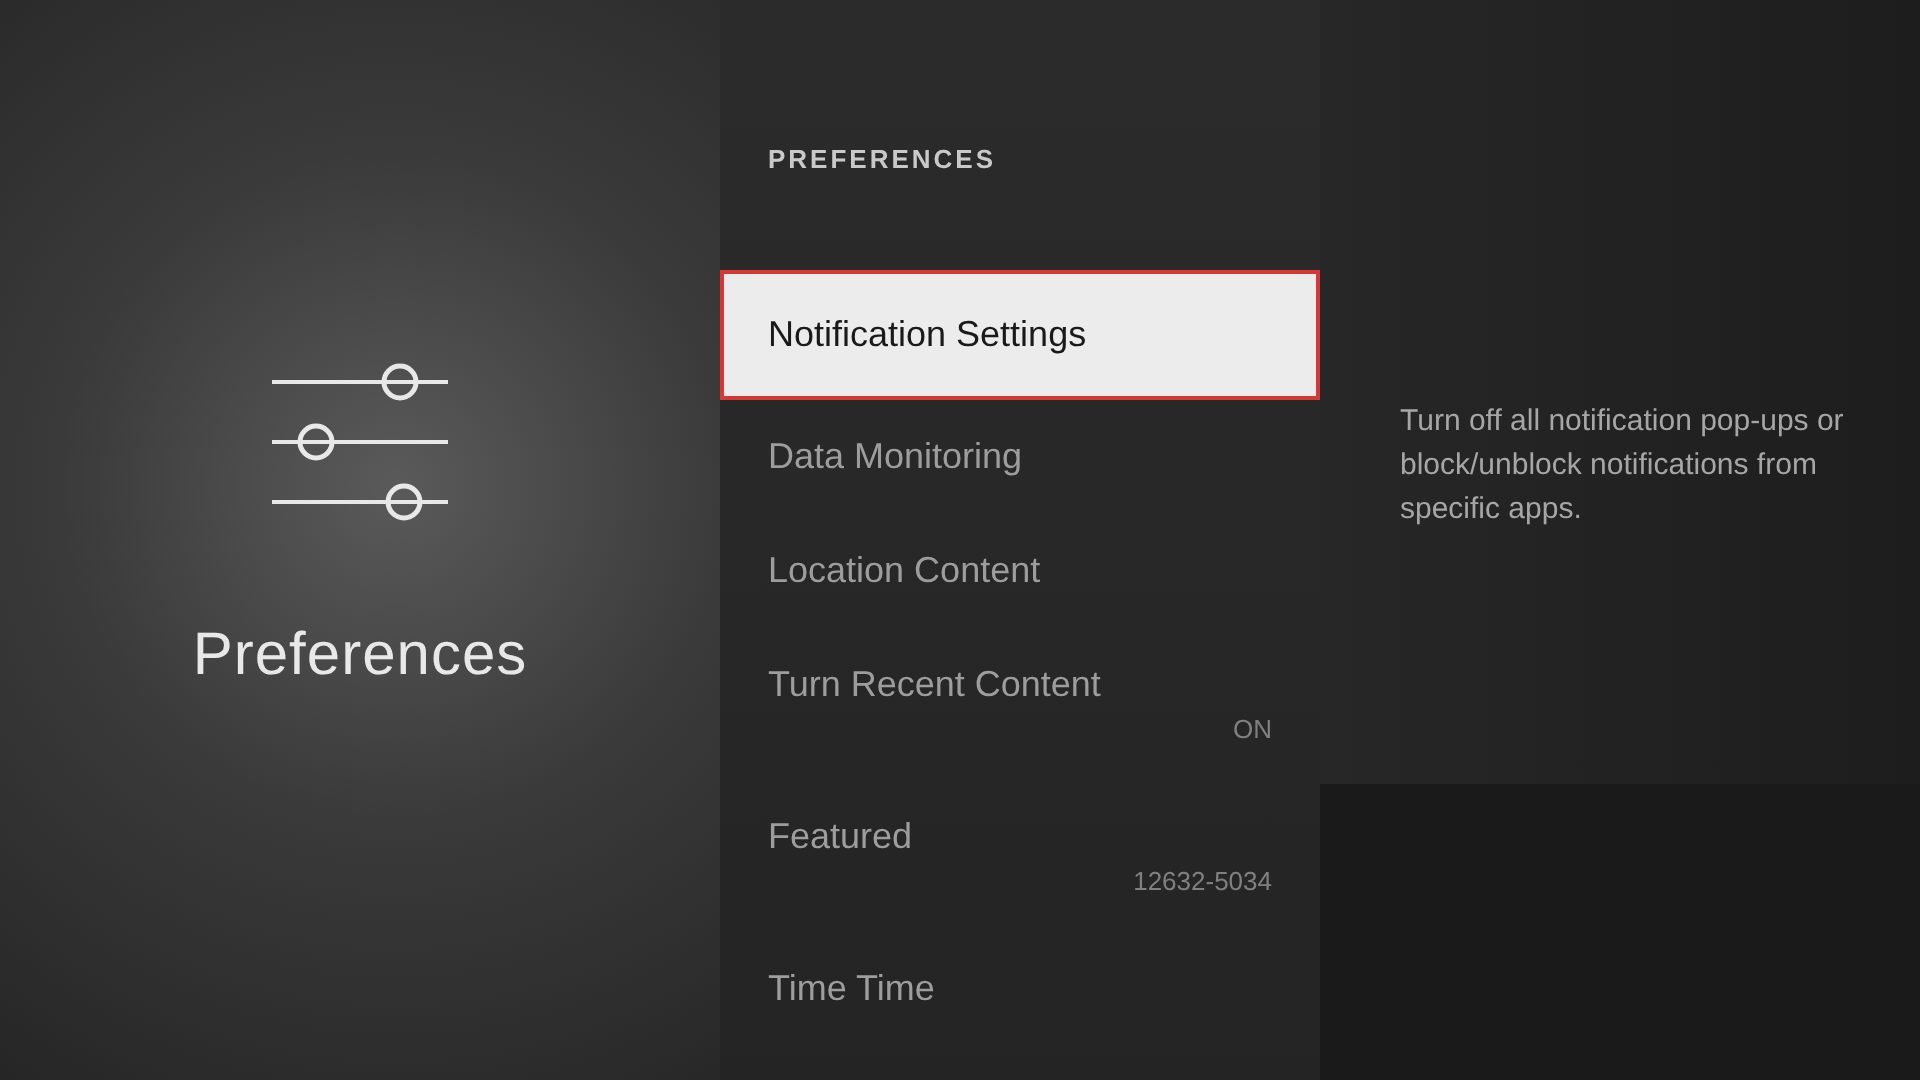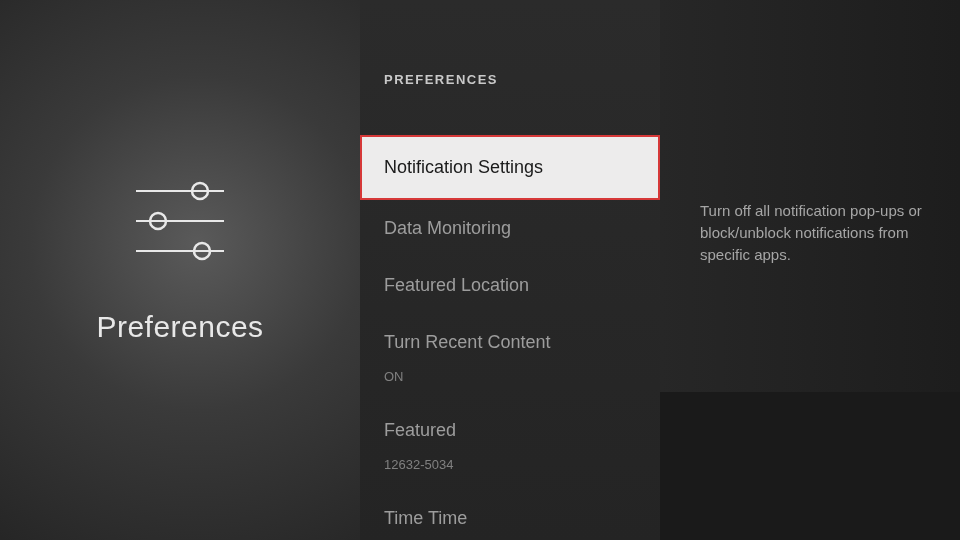--- a/index.html
+++ b/index.html
@@ -56,22 +56,23 @@
     }
     .menu-item.selected {
       background: #edecec;
       color: #1a1a1a;
       border: 2px solid #d63838;
       padding: 20px 22px;
     }
     .menu-item .sub {
       font-size: 13px;
       color: #808080;
-      margin-top: 16px;
+      margin-top: 4px;
       font-weight: 400;
+      text-align: right;
     }
     .right-panel {
       width: 300px;
       height: 392px;
       background: linear-gradient(to right, #272727 0%, #1d1d1d 100%);
       padding: 200px 30px 0 40px;
     }
     .description {
       color: #a6a6a6;
       font-size: 15px;
@@ -106,21 +107,21 @@
 
   <div class="menu-item selected">
     <div>Notification Settings</div>
   </div>
 
   <div class="menu-item">
     <div>Data Monitoring</div>
   </div>
 
   <div class="menu-item">
-    <div>Featured Location</div>
+    <div>Location Content</div>
   </div>
 
   <div class="menu-item">
     <div>Turn Recent Content</div>
     <div class="sub">ON</div>
   </div>
 
   <div class="menu-item">
     <div>Featured</div>
     <div class="sub">12632-5034</div>

